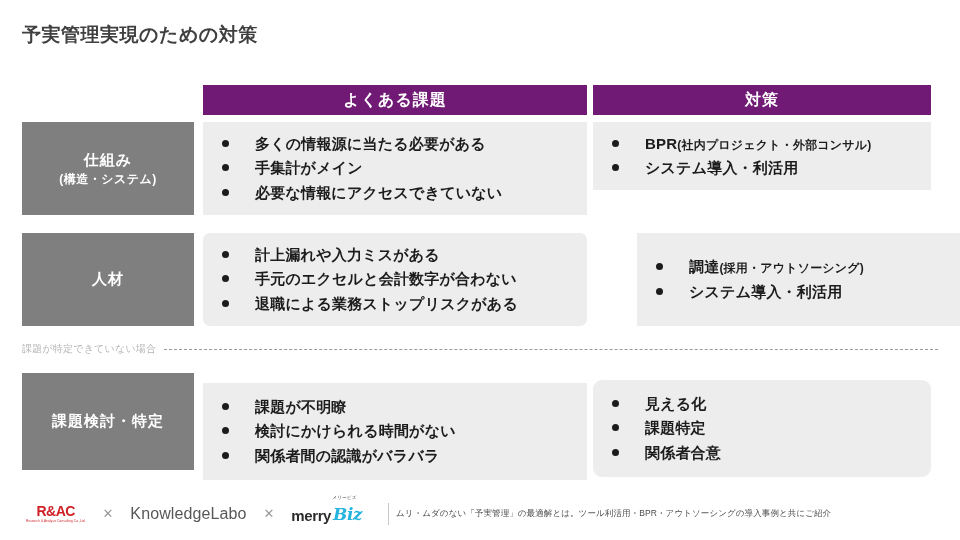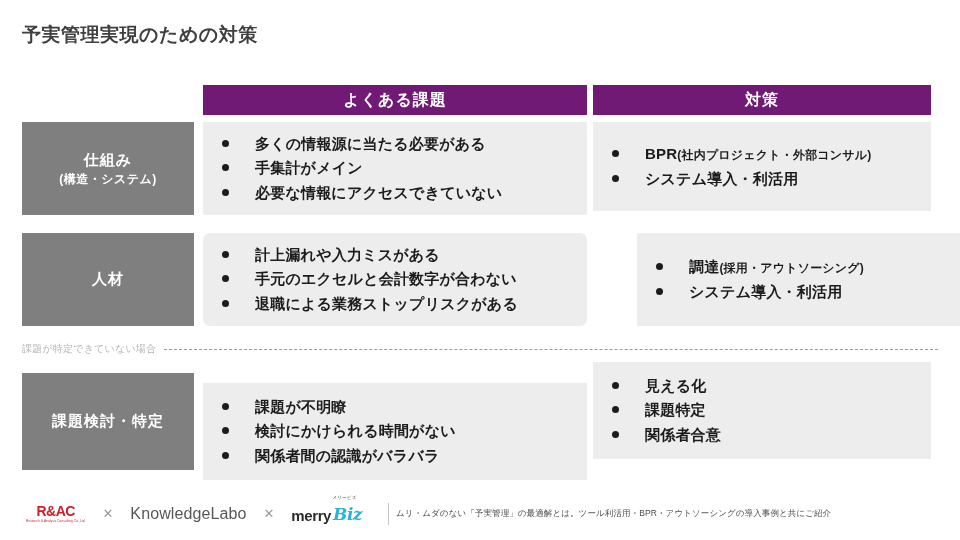--- a/index.html
+++ b/index.html
@@ -263,21 +263,21 @@
         <span class="dot"></span>
         <span class="btext">手集計がメイン</span>
       </li>
       <li>
         <span class="dot"></span>
         <span class="btext">必要な情報にアクセスできていない</span>
       </li>
     </ul>
   </div>
 
-  <div class="cell measures" style="top:122px; height:89px;">
+  <div class="cell measures" style="top:122px; height:68px;">
     <ul class="bullet-list">
       <li>
         <span class="dot"></span>
         <span class="btext"><span>BPR</span><span class="small">(社内プロジェクト・外部コンサル)</span></span>
       </li>
       <li>
         <span class="dot"></span>
         <span class="btext"><span>システム導入・利活用</span></span>
       </li>
     </ul>
@@ -336,21 +336,21 @@
         <span class="dot"></span>
         <span class="btext">検討にかけられる時間がない</span>
       </li>
       <li>
         <span class="dot"></span>
         <span class="btext">関係者間の認識がバラバラ</span>
       </li>
     </ul>
   </div>
 
-  <div class="cell measures" style="top:362px; height:97px;">
+  <div class="cell measures" style="top:380px; height:97px;border-radius:9px;">
     <ul class="bullet-list">
       <li>
         <span class="dot"></span>
         <span class="btext">見える化</span>
       </li>
       <li>
         <span class="dot"></span>
         <span class="btext">課題特定</span>
       </li>
       <li>

